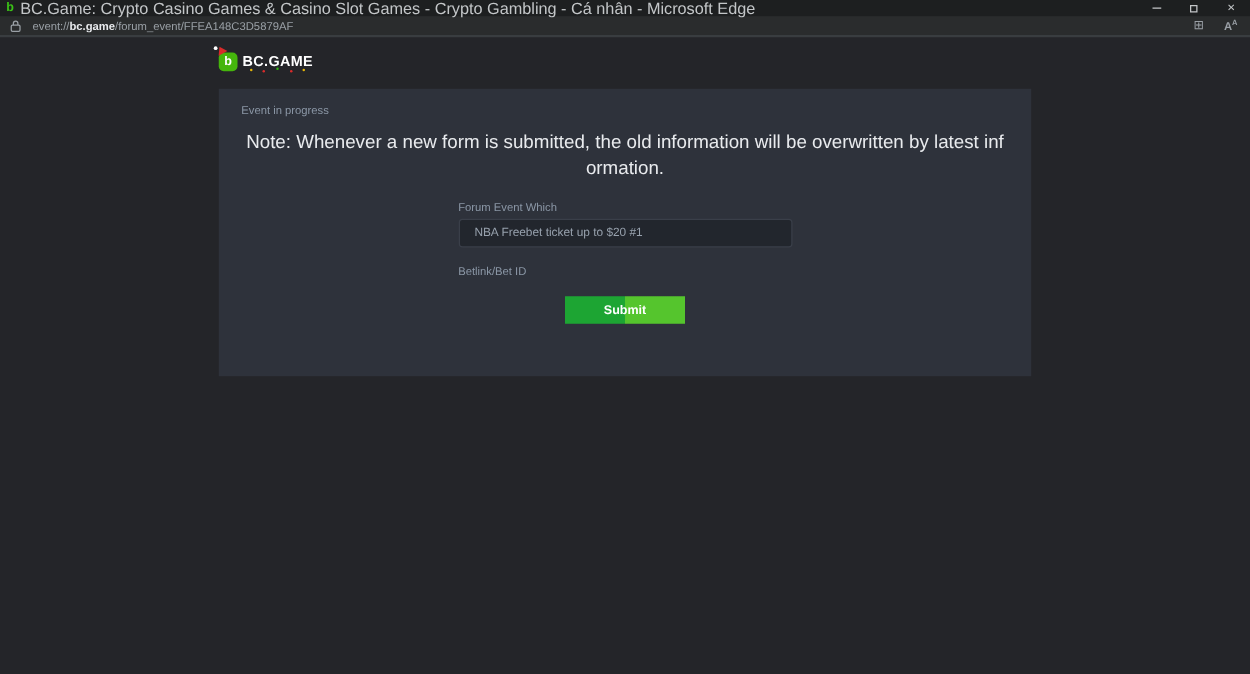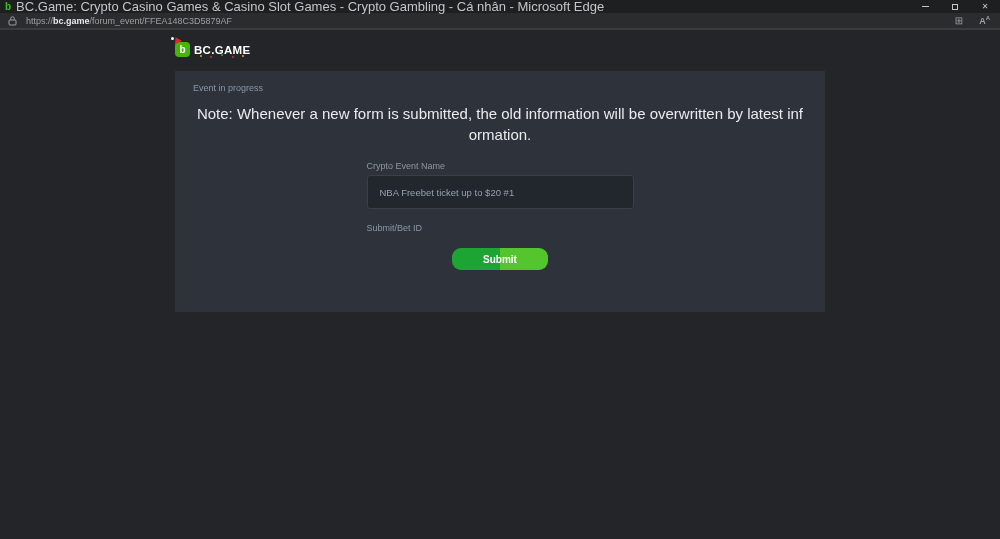--- a/index.html
+++ b/index.html
@@ -39,25 +39,25 @@
   .logo-dots { position:absolute; width:2px; height:2px; border-radius:50%; background:#e4b50b; bottom:-1px; left:6px;
                box-shadow:10px 1px 0 #d92b2b, 21px -1px 0 #2db30d, 32px 1px 0 #d92b2b, 42px 0 0 #e4b50b; }
 
   
   .panel { width:650px; margin:9px auto 0; background:#2e323b; padding:12px 18px 42px; }
   .status { color:#8b97a6; font-size:9px; }
   .note { color:#e9ebee; font-size:15px; line-height:21px; text-align:center; margin:10px auto 0; word-break:break-all; }
   .form-col { width:267px; margin:16px auto 0; }
   .field { margin-bottom:14px; }
   .field label { display:block; color:#8b97a6; font-size:9px; margin-bottom:4px; }
-  .field input { width:100%; height:34px; background:#22262d; border:1px solid #3a3f49; border-radius:3px;
+  .field input { width:100%; height:23px; background:#22262d; border:1px solid #3a3f49; border-radius:3px;
                  color:#97a1ad; font-size:9.5px; padding:0 12px; font-family:inherit; outline:none; }
   .field.focused input { border:1px solid #38a912; color:#d3d9de; caret-color:#fff; }
   .submit-row { text-align:center; margin-top:15px; }
-  .submit-btn { width:96px; height:22px; border:none; border-radius:9px;
+  .submit-btn { width:96px; height:22px; border:none; border-radius:0;
                 background:linear-gradient(90deg, #1da533 0 50%, #55c52d 50% 100%);
                 color:#fff; font-weight:bold; font-size:10px; font-family:inherit; cursor:pointer; }
 </style>
 </head>
 <body>
 
 <div class="titlebar">
   <span class="favicon">b</span>
   <span class="wtitle">BC.Game: Crypto Casino Games &amp; Casino Slot Games - Crypto Gambling - Cá nhân - Microsoft Edge</span>
   <div class="wcontrols">
@@ -73,21 +73,21 @@
   </div>
 </div>
 
 <div class="urlbar">
   <span class="lock-icon">
     <svg width="9" height="10" viewBox="0 0 9 10">
         <rect x="1" y="4" width="7" height="5" rx="1" fill="none" stroke="#9aa0a6" stroke-width="1"></rect>
         <path d="M2.7 4 V2.6 a1.8 1.8 0 0 1 3.6 0 V4" fill="none" stroke="#9aa0a6" stroke-width="1"></path>
       </svg>
   </span>
-  <span class="url"><span>https://</span><b>bc.game</b><span>/forum_event/FFEA148C3D5879AF</span></span>
+  <span class="url"><span>event://</span><b>bc.game</b><span>/forum_event/FFEA148C3D5879AF</span></span>
   <div class="url-icons">
     <span class="grid-glyph">⊞</span>
     <span class="textsize-glyph"><span>A</span><sup>A</sup></span>
   </div>
 </div>
 
 <div class="chrome-divider"></div>
 
 <div class="page">
 
@@ -98,26 +98,26 @@
     </span>
   </div>
 
   <div class="panel">
     <div class="status">Event in progress</div>
     <div class="note">Note: Whenever a new form is submitted, the old information will be overwritten by latest information.</div>
 
     <div class="form-col">
 
       <div class="field">
-        <label>Crypto Event Name</label>
+        <label>Forum Event Which</label>
         <input type="text" value="NBA Freebet ticket up to $20 #1" style="">
       </div>
 
       <div class="field">
-        <label>Submit/Bet ID</label>
+        <label>Betlink/Bet ID</label>
       </div>
 
 
       <div class="submit-row">
         <button class="submit-btn">Submit</button>
       </div>
 
     </div>
   </div>
 

